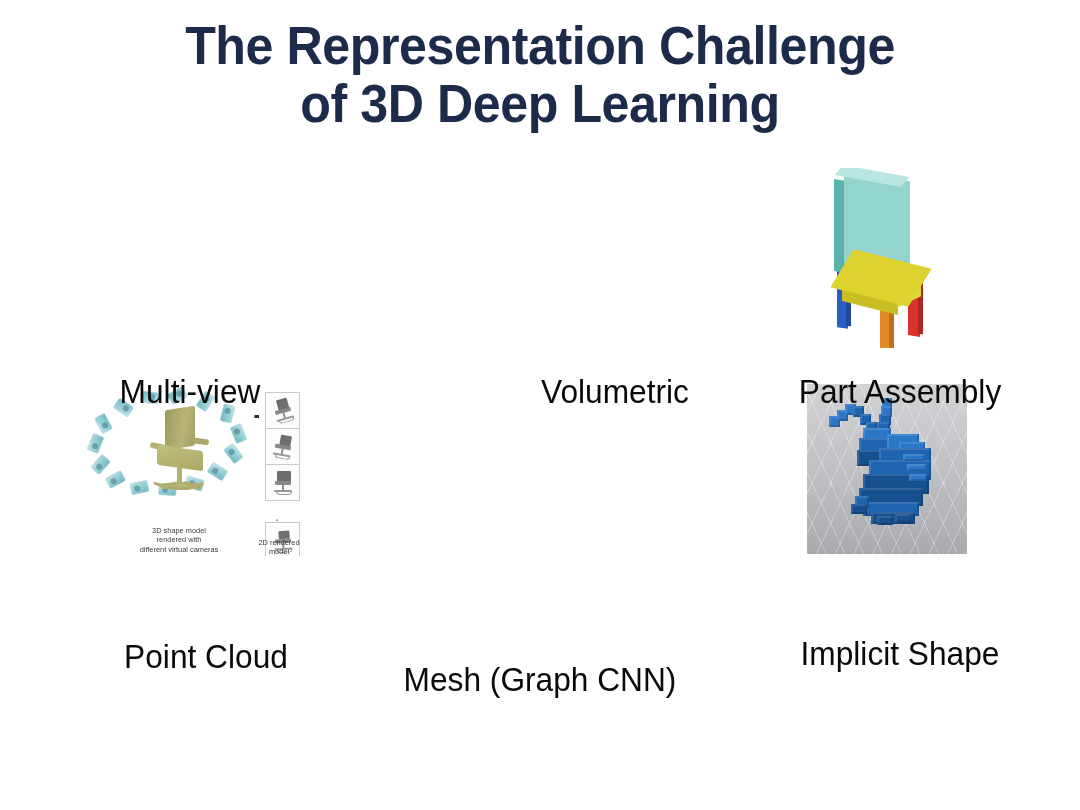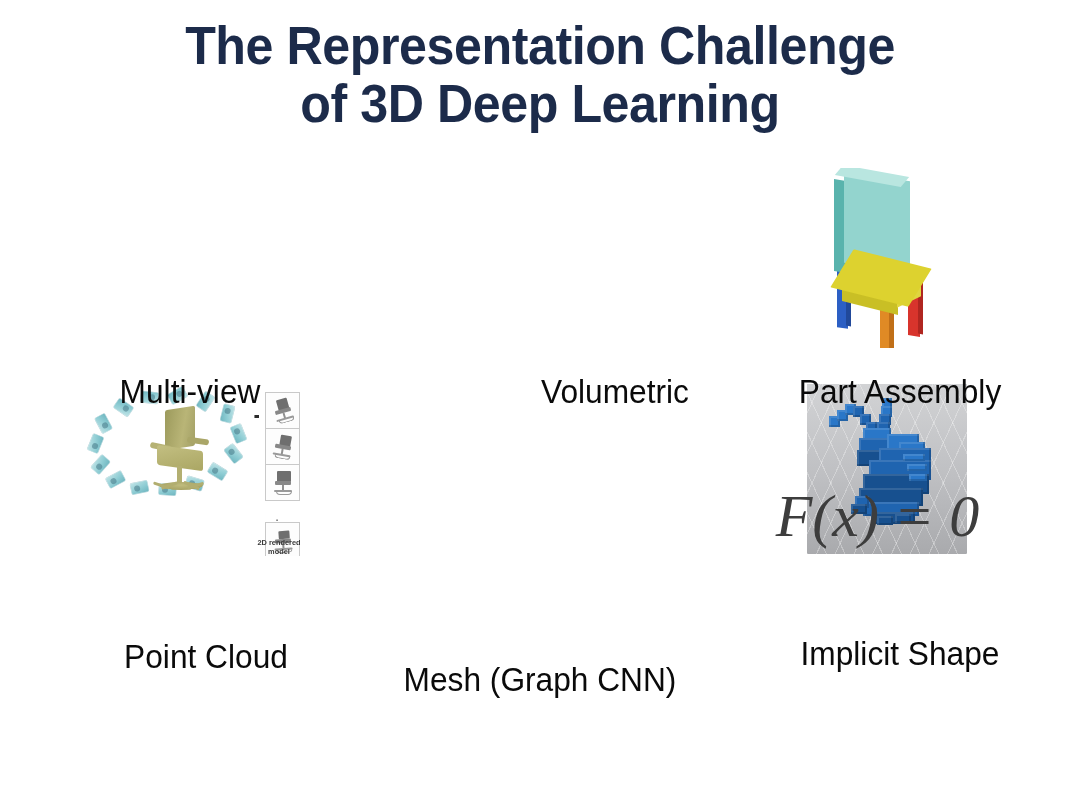--- a/index.html
+++ b/index.html
@@ -151,21 +151,21 @@
 
   .mv-cap {
     position: absolute;
     font-family: "Liberation Sans", sans-serif;
     font-size: 7.4px;
     line-height: 9.4px;
     color: #3a3a3a;
     text-align: center;
   }
   #mv-cap-left { left: 14px; top: 140px; width: 160px; }
-  #mv-cap-right { left: 158px; top: 152px; width: 72px; font-weight: bold; }
+  #mv-cap-right { left: 158px; top: 152px; width: 72px; }
 
   
   #art-volumetric {
     left: 437px; top: 194px; width: 160px; height: 170px;
     background:
       repeating-linear-gradient(65deg, rgba(255,255,255,0.30) 0 1px, rgba(255,255,255,0) 1px 17px),
       repeating-linear-gradient(-65deg, rgba(255,255,255,0.30) 0 1px, rgba(255,255,255,0) 1px 17px),
       linear-gradient(180deg, #d2d3d5 0%, #bebfc2 55%, #a9aaad 100%);
   }
   #vox-wrap { position:absolute; left:0; top:0; width:160px; height:170px; }
@@ -320,20 +320,25 @@
     <div class="mv-thumb" style="left:180px; top:136px;">
       <div class="thumb-chair" style="transform:translate(-50%,-50%) rotate(-4deg);">
         <div class="tc-back" style="top:2px; height:8px;"></div>
           <div class="tc-seat"></div>
         <div class="tc-post"></div>
           <div class="tc-base"></div>
           <div class="tc-base2"></div>
       </div>
     </div>
 
+    <div class="mv-cap" id="mv-cap-left">
+      <div>3D shape model</div>
+      <div>rendered with</div>
+      <div>different virtual cameras</div>
+    </div>
     <div class="mv-cap" id="mv-cap-right">
       <div>2D rendered</div>
       <div>model</div>
     </div>
   </div>
 
   <div class="cell-label" style="top:185px;">Multi-view</div>
 </div>
 
 <div class="cell" id="cell-volumetric" style="left:370px; top:190px; width:350px; height:220px;">
@@ -405,18 +410,15 @@
   <div class="cell-label" style="top:205px;">Point Cloud</div>
 </div>
 
 <div class="cell" id="cell-mesh" style="left:370px; top:458px; width:350px; height:250px;">
 
   <div class="cell-label" style="top:205px; left:-5px;">Mesh (Graph CNN)</div>
 </div>
 
 <div class="cell" id="cell-implicit" style="left:720px; top:435px; width:360px; height:250px;">
 
-  <div class="art" id="art-implicit" style="left:25px; top:45px;">
-    <div id="implicit-formula">F(x) = 0</div>
-  </div>
 
   <div class="cell-label" style="top:202px;">Implicit Shape</div>
 </div>
 
 </body></html>

